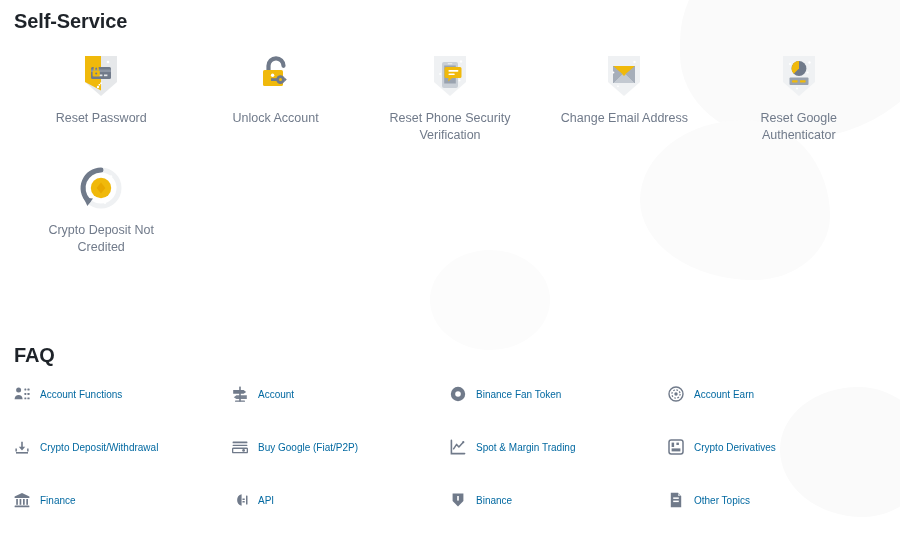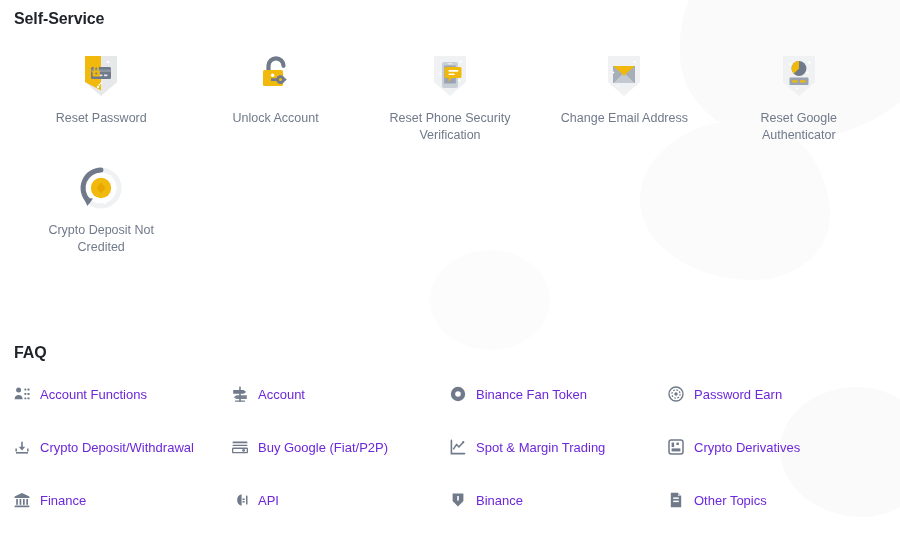--- a/index.html
+++ b/index.html
@@ -22,21 +22,21 @@
   .bg-deco { position: absolute; border-radius: 50%; background: #fafafa; pointer-events: none; }
   .bg-deco.b1 { width: 260px; height: 210px; right: -40px; top: -70px; border-radius: 48% 52% 60% 40% / 55% 45% 58% 42%; }
   .bg-deco.b2 { width: 190px; height: 160px; right: 70px; top: 120px; border-radius: 55% 45% 40% 60% / 50% 60% 40% 50%; background:#fbfbfb;}
   .bg-deco.b3 { width: 150px; height: 130px; right: -30px; bottom: 30px; border-radius: 52% 48% 45% 55% / 48% 52% 48% 52%; background:#fafafa;}
   .bg-deco.b4 { width: 120px; height: 100px; left: 430px; top: 250px; border-radius: 50%; background:#fcfcfc;}
 
   .page { position: relative; width: 900px; height: 547px; }
 
   
   .section-title {
-    font-size: 16px;
+    font-size: 20px;
     font-weight: bold;
     color: #1e2329;
     letter-spacing: -0.1px;
   }
 
   #self-service-title { position: absolute; left: 14px; top: 10px; }
   #faq-title         { position: absolute; left: 14px; top: 344px; }
 
   
   .ss-grid {
@@ -91,22 +91,22 @@
   .faq-icon {
     width: 16px;
     height: 16px;
     flex: 0 0 16px;
     display: flex;
     align-items: center;
     justify-content: center;
     color: #707a8a;
   }
   .faq-label {
-    font-size: 13px;
-    color: #6d28d9;
+    font-size: 10px;
+    color: #0369a1;
     white-space: nowrap;
   }
 
   svg { display: block; }
 </style>
 </head>
 <body>
 
 <div class="page">
 
@@ -268,21 +268,21 @@
     </a>
 
     <a class="faq-item">
       <span class="faq-icon">
         <svg width="16" height="16" viewBox="0 0 16 16">
           <circle cx="8" cy="8" r="7" fill="none" stroke="#707A8A" stroke-width="1.4"></circle>
           <circle cx="8" cy="8" r="4.1" fill="none" stroke="#707A8A" stroke-width="1.2" stroke-dasharray="1.7 1.5"></circle>
           <circle cx="8" cy="8" r="1.7" fill="#707A8A"></circle>
         </svg>
       </span>
-      <span class="faq-label">Password Earn</span>
+      <span class="faq-label">Account Earn</span>
     </a>
 
     <a class="faq-item">
       <span class="faq-icon">
         <svg width="16" height="16" viewBox="0 0 16 16" fill="#707A8A">
           <path d="M7.2 7.8 V2.8 h1.6 v5 h2.4 L8 11.5 L4.8 7.8 z"></path>
           <path d="M2 13 h12 v1.6 H2 z"></path>
           <path d="M1.4 9.4 h1.5 v3.2 h-1.5z M13.1 9.4 h1.5 v3.2 h-1.5z"></path>
         </svg>
       </span>

